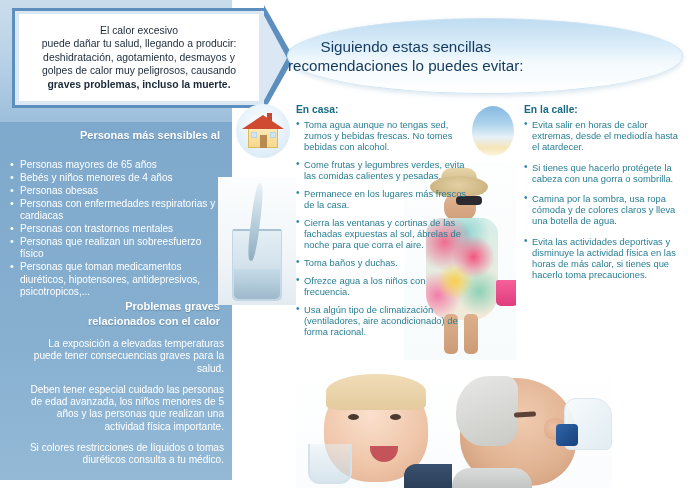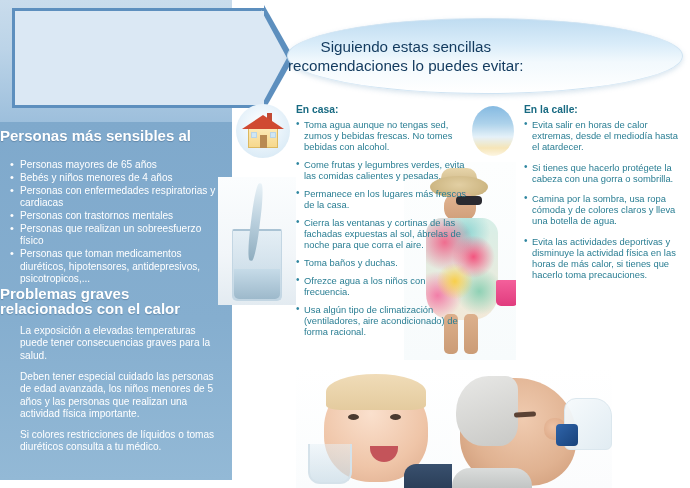--- a/index.html
+++ b/index.html
@@ -28,24 +28,24 @@
   }
   .left-panel-upper {
     position: absolute;
     left: 0; top: 0; width: 232px; height: 122px;
     background: linear-gradient(180deg,#c9dcec 0%, #bcd4e8 40%, #9dbfdc 100%);
   }
 
   .sidebar-heading {
     color: #ffffff;
     font-weight: bold;
-    font-size: 15px;
+    font-size: 11px;
     line-height: 15px;
-    text-align: left;
-    padding: 0 0;
+    text-align: right;
+    padding: 0 12px;
     text-shadow: 0 1px 1px rgba(40,75,110,.35);
   }
   .sidebar-list { list-style: none; margin-top: 16px; padding: 0 6px 0 10px; }
   .sidebar-list li {
     color: #ffffff;
     font-size: 10.1px;
     line-height: 12.4px;
     position: relative;
     padding-left: 10px;
     margin-bottom: 0.5px;
@@ -57,20 +57,21 @@
     color: #ffffff;
     font-size: 11px;
   }
 
   .sidebar-para {
     color: #ffffff;
     font-size: 10.1px;
     line-height: 12.3px;
     padding: 0 8px 0 20px;
     margin-top: 9px;
+    text-align: right;
   }
 
   
   .bubble-wrap {
     position: absolute;
     left: 12px; top: 8px;
     width: 253px; height: 100px;
   }
   .bubble-outer {
     position: absolute;
@@ -454,20 +455,21 @@
   <div class="left-panel">
 
     <div style="padding-top:6px;">
       <div class="sidebar-heading">
         <div>Personas más sensibles al</div>
       </div>
 
       <ul class="sidebar-list">
         <li>Personas mayores de 65 años</li>
         <li>Bebés y niños menores de 4 años</li>
+        <li>Personas obesas</li>
         <li>Personas con enfermedades respiratorias y cardiacas</li>
         <li>Personas con trastornos mentales</li>
         <li>Personas que realizan un sobreesfuerzo físico</li>
         <li>Personas que toman medicamentos diuréticos, hipotensores, antidepresivos, psicotropicos,...</li>
       </ul>
 
       <div class="sidebar-heading" style="margin-top:0;">
         <div>Problemas graves</div>
         <div>relacionados con el calor</div>
       </div>
@@ -476,20 +478,29 @@
       <p class="sidebar-para">Deben tener especial cuidado las personas de edad avanzada, los niños menores de 5 años y las personas que realizan una actividad física importante.</p>
       <p class="sidebar-para">Si colores restricciones de líquidos o tomas diuréticos consulta a tu médico.</p>
     </div>
   </div>
   <div class="bottom-strip"></div>
 
   <div class="bubble-wrap">
     <div class="bubble-outer"></div>
     <div class="bubble-tail"></div>
     <div class="bubble-tail-inner"></div>
+    <div class="bubble-inner">
+      <div class="bubble-text">
+        <div>El calor excesivo</div>
+        <div>puede dañar tu salud,  llegando a producir:</div>
+        <div>deshidratación, agotamiento, desmayos y</div>
+        <div>golpes de calor muy peligrosos, causando</div>
+        <div class="strong">graves problemas, incluso la muerte.</div>
+      </div>
+    </div>
   </div>
 
   <div class="oval-banner">
     <div class="oval-text">
       <div>Siguiendo estas sencillas</div>
       <div>recomendaciones lo puedes evitar:</div>
     </div>
   </div>
 
   <div class="icon-house">

